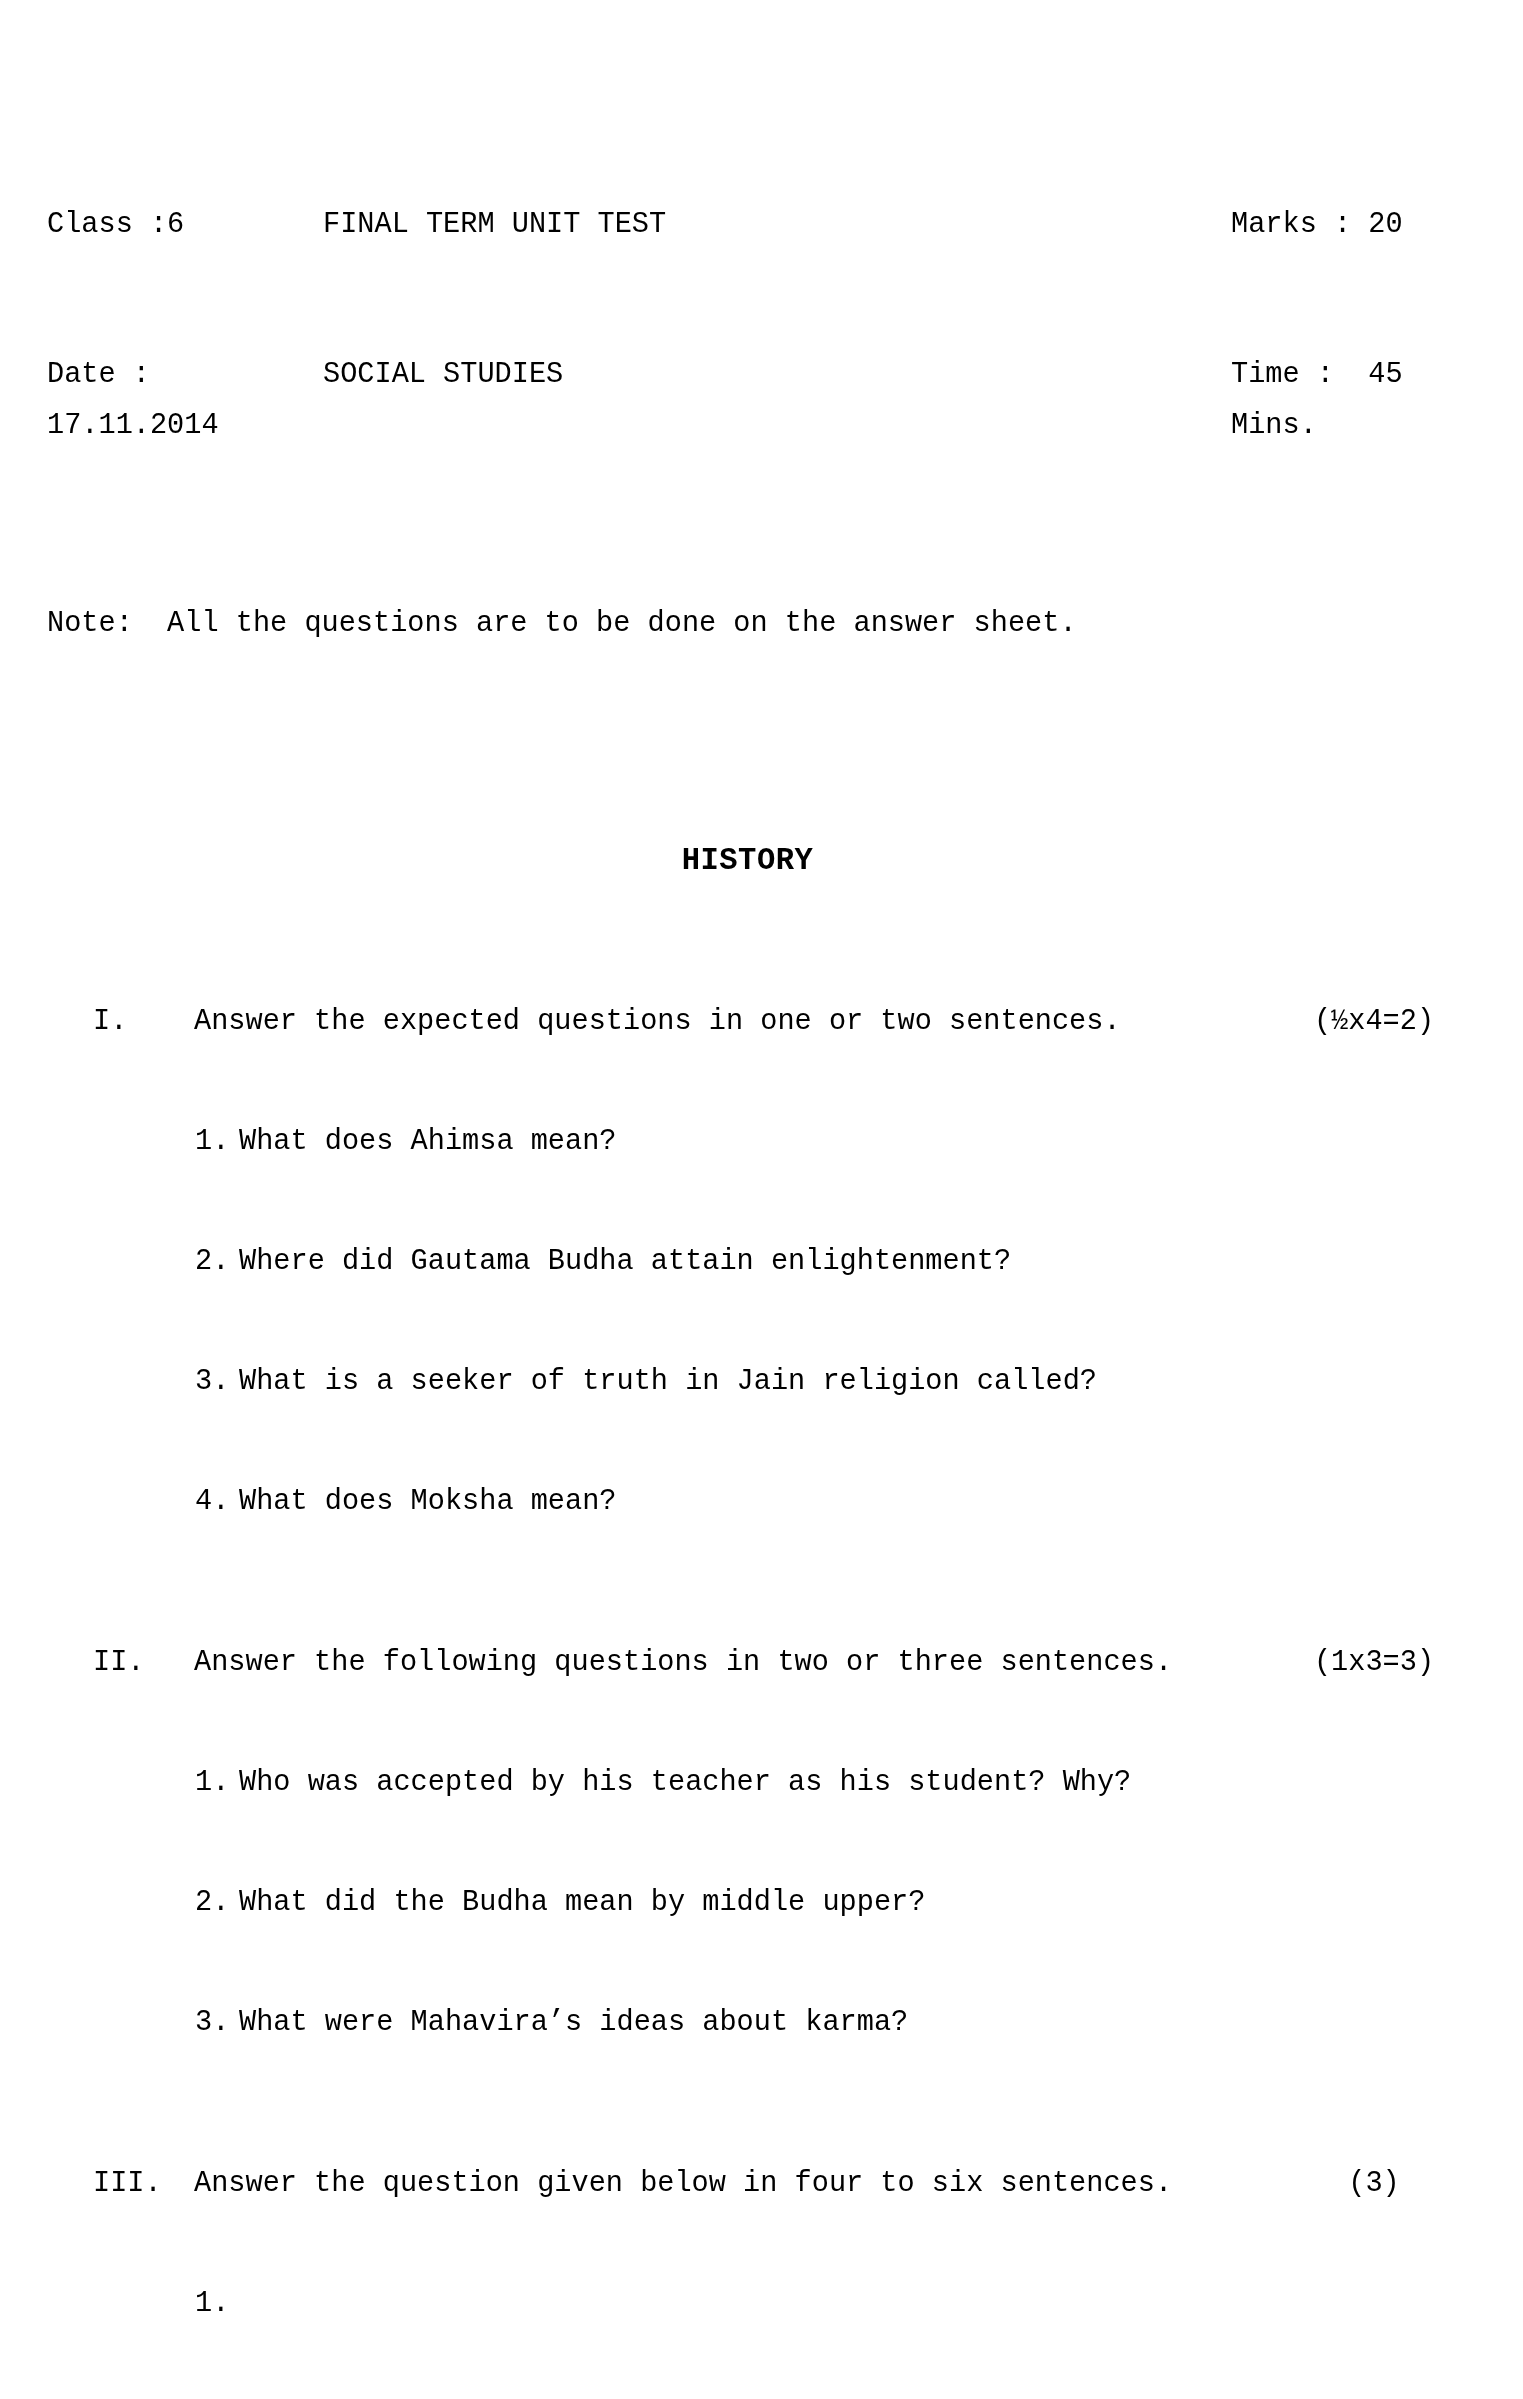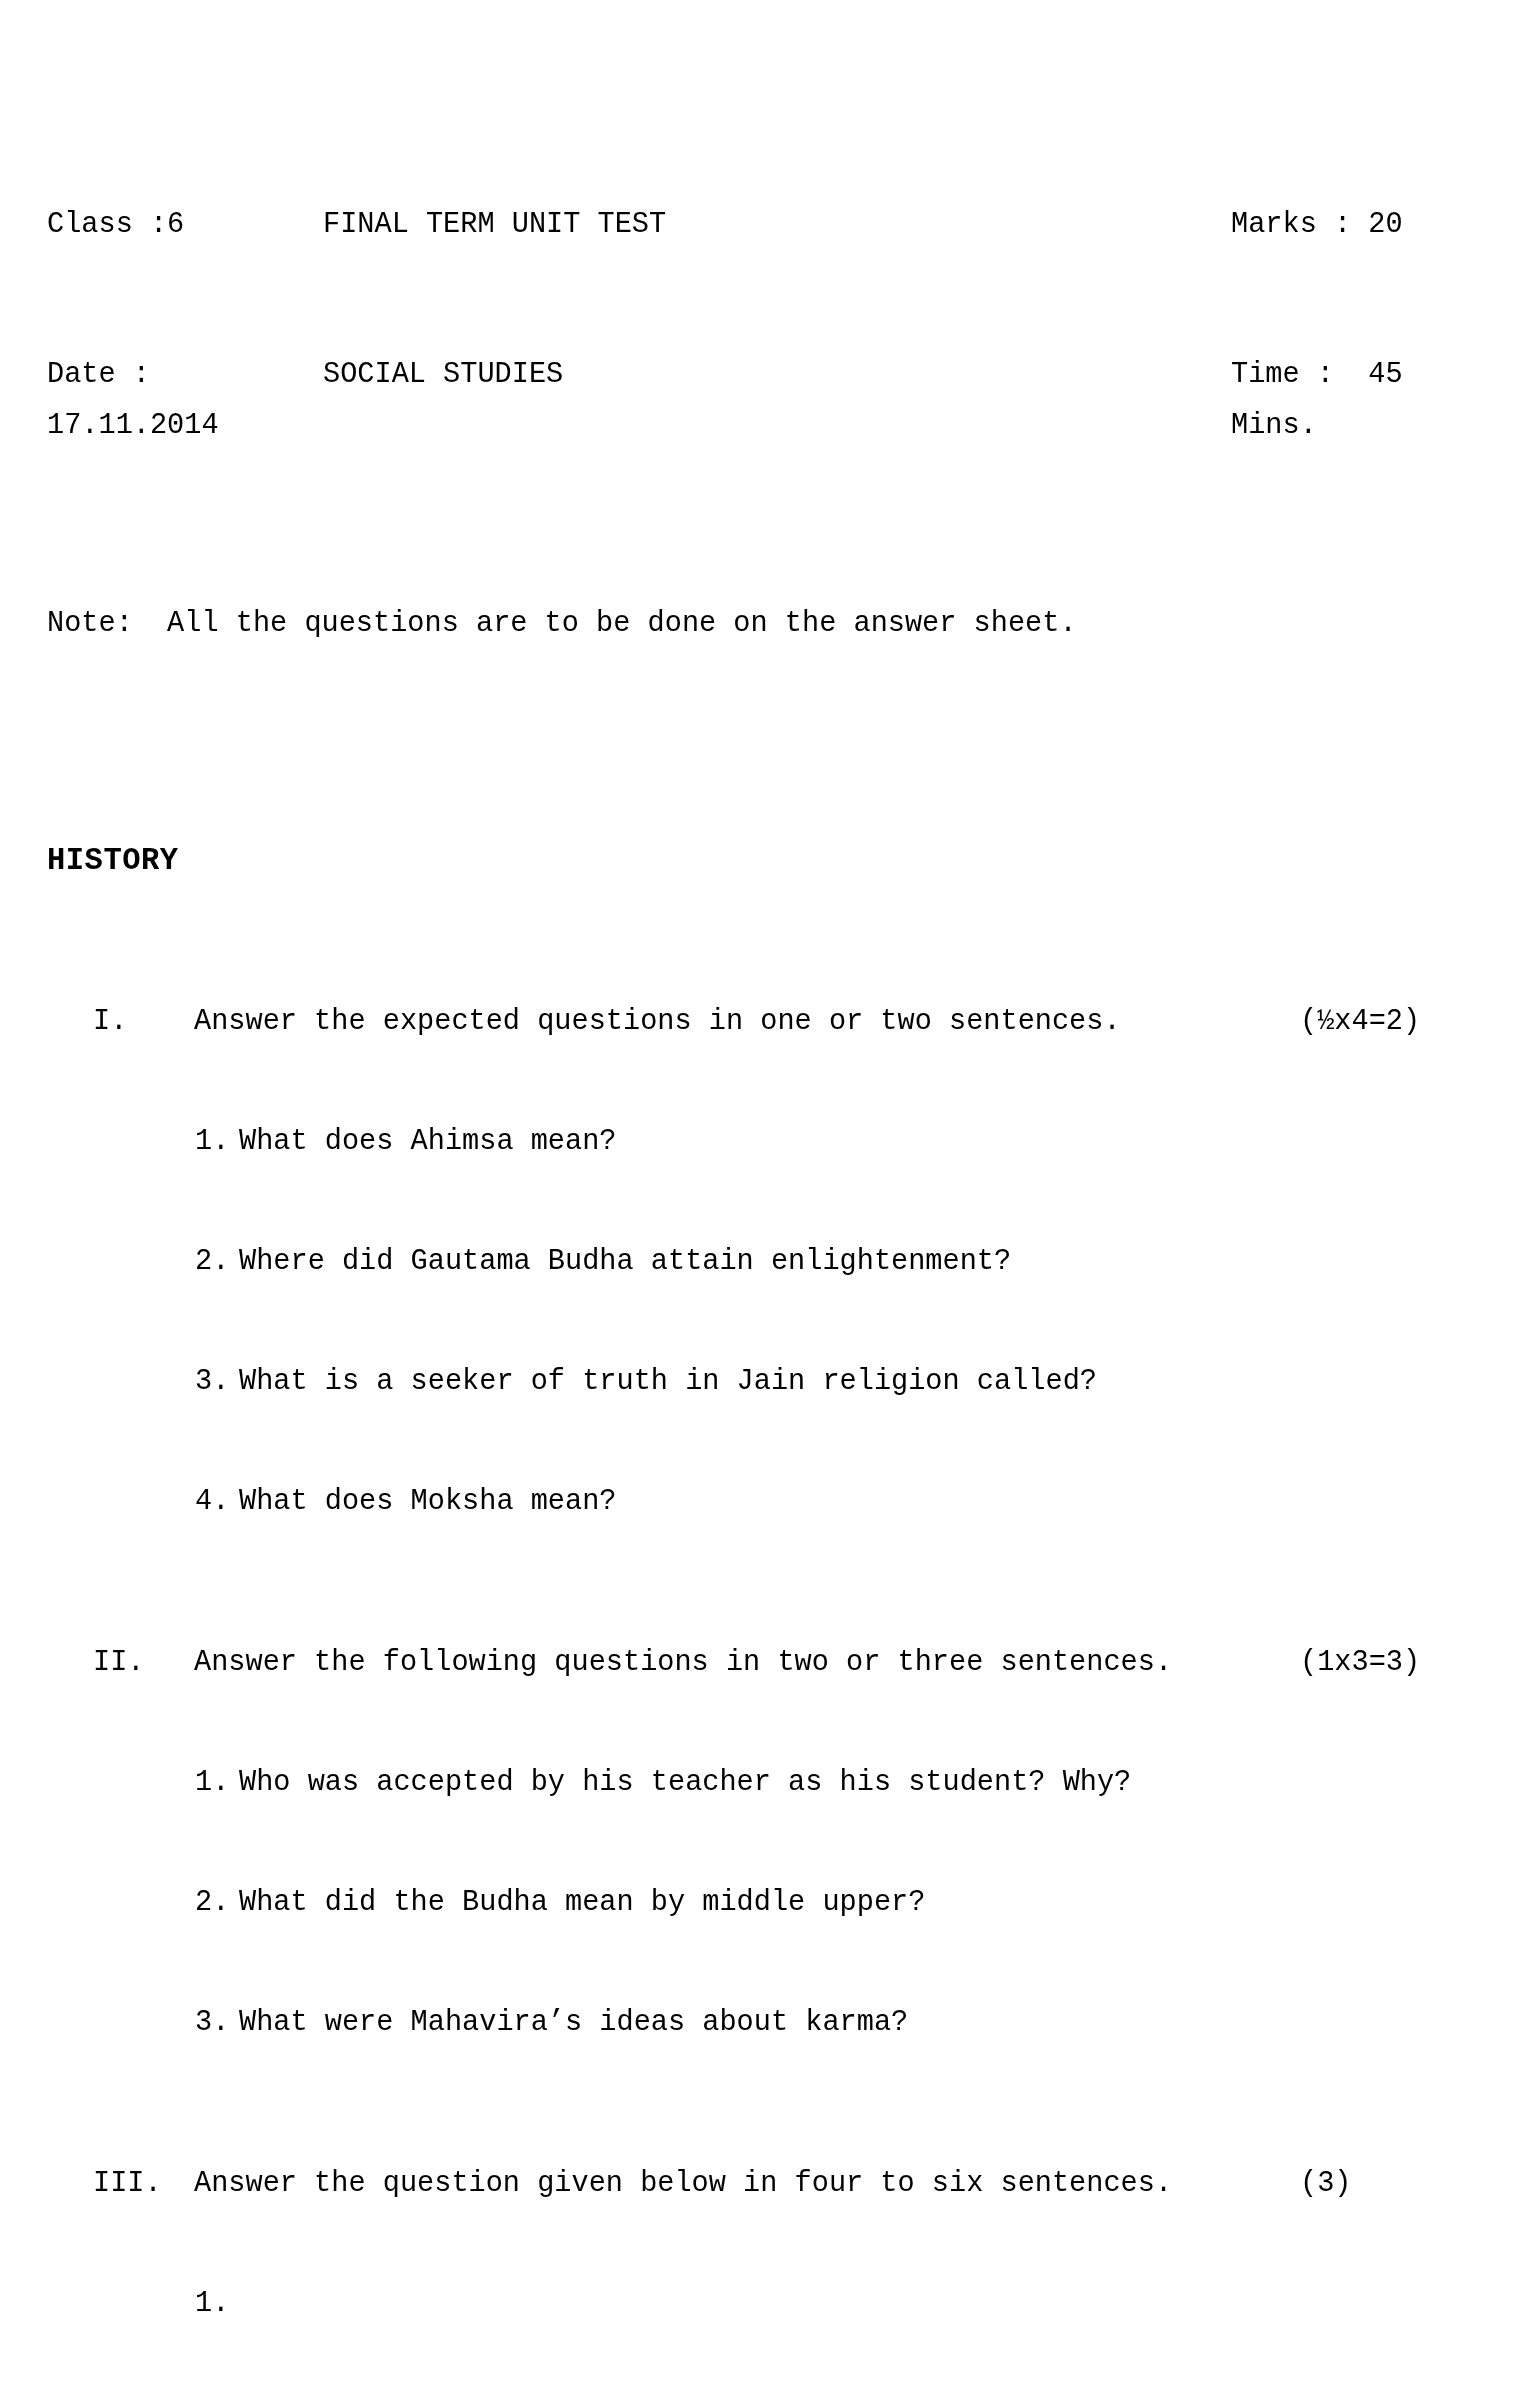--- a/index.html
+++ b/index.html
@@ -27,33 +27,33 @@
   }
   .hcell.center { text-align: left; }
   .hcell.right  { padding-left: 79px; }
   .note {
     margin-top: 47px;
     line-height: 54px;
   }
   .heading {
     margin-top: 51px;
     line-height: 54px;
-    text-align: left;
+    text-align: center;
     font-weight: bold;
     font-size: 30.5px;
     letter-spacing: 0.5px;
   }
   .block {
     display: grid;
     grid-template-columns: 101px 1fr 148px;
     padding-left: 46px;
     line-height: 54px;
     margin-top: 7.9px;
   }
-  .block .marks { }
+  .block .marks { text-align: center; }
   .subq {
     display: flex;
     padding-left: 148px;
     line-height: 54px;
   }
   .qnum { width: 44px; flex: none; }
   .qtext { flex: 1; }
 </style>
 </head>
 <body>

